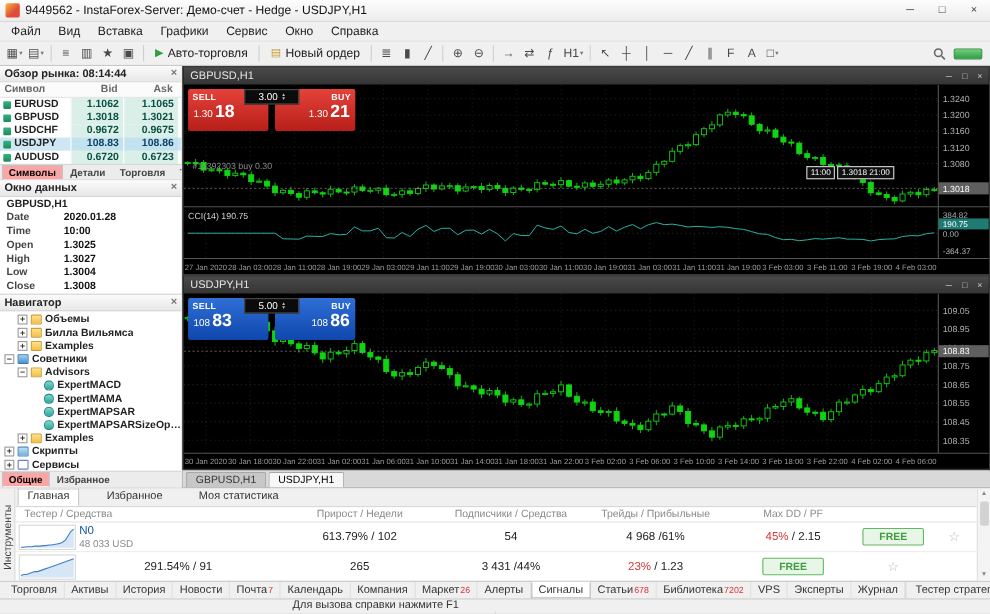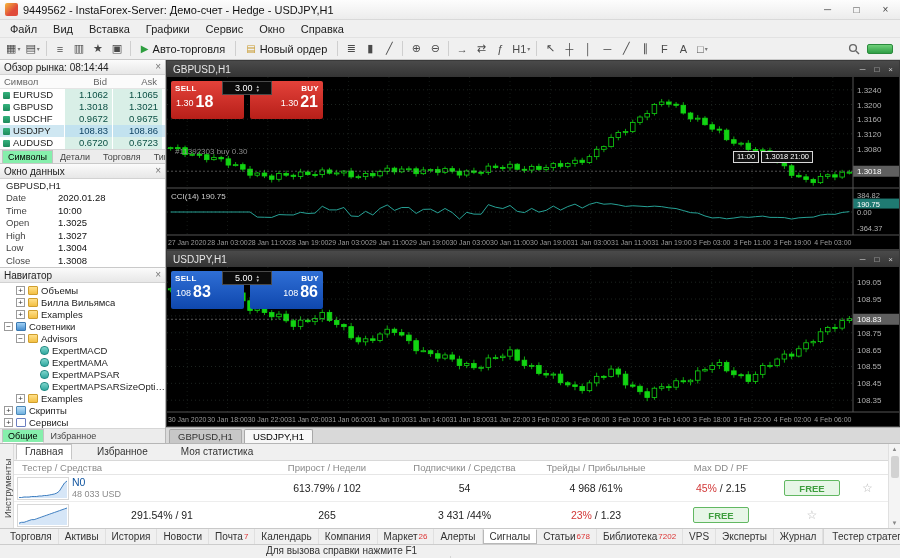--- a/index.html
+++ b/index.html
@@ -19,39 +19,39 @@
   .tb-btn{height:18px;min-width:18px;display:inline-flex;align-items:center;justify-content:center;font-size:11px;color:#4a4a4a;padding:0 2px;border-radius:2px;}
   .tb-btn .caret{font-size:6px;margin-left:1px;color:#777;}
   .tb-sep{width:1px;height:15px;background:#cfcfcf;margin:0 3px;display:inline-block;}
   .tb-labeled{display:inline-flex;align-items:center;gap:4px;padding:0 6px;height:18px;font-size:11px;color:#1a1a1a;border-radius:2px;}
   .tb-labeled .ic{font-size:10px;}
   #toolbar-right{margin-left:auto;display:flex;align-items:center;gap:7px;padding-right:3px;}
   #conn-pill{width:26px;height:10px;border-radius:2px;background:linear-gradient(#6fd07a,#2f9e45);border:1px solid #2a8a3c;}
 
   
   #main{display:flex;height:383px;}
-  #left-panel{width:166px;flex:none;display:flex;flex-direction:column;background:#f0f0f0;border-right:1px solid #b6b6b6;}
+  #left-panel{width:166px;flex:none;display:flex;flex-direction:column;background:#f0f0f0;border-right:1px solid #b6b6b6;font-weight:bold;}
   #left-panel section{background:#fff;display:flex;flex-direction:column;overflow:hidden;border-bottom:1px solid #c9c9c9;}
   #market-watch{height:104px;flex:none;}
   #data-window{height:104px;flex:none;}
   #navigator{height:175px;flex:none;border-bottom:none!important;}
   .panel-header{height:15px;flex:none;display:flex;align-items:center;padding:0 4px;background:linear-gradient(#fbfbfb,#e7e7e7);border-bottom:1px solid #d2d2d2;font-size:10px;color:#222;}
   .panel-close{margin-left:auto;color:#777;font-size:10px;line-height:10px;}
   .mw-colhead{display:grid;grid-template-columns:64px 48px 50px;height:14px;line-height:14px;font-size:9.5px;color:#666;border-bottom:1px solid #e5e5e5;background:#fbfbfb;}
   .mw-colhead .sym{padding-left:4px;}
   .mw-colhead .num{text-align:right;padding-right:5px;}
   .mw-row{display:grid;grid-template-columns:64px 48px 50px;height:12px;line-height:12px;font-size:9.5px;}
   .mw-sym{display:flex;align-items:center;gap:3px;padding-left:3px;color:#222;overflow:hidden;}
   .sym-ic{width:7px;height:7px;border-radius:1px;background:linear-gradient(#35b37d,#1d8a5c);flex:none;}
   .mw-cell{text-align:right;padding-right:4px;color:#0a4f43;background:#d9efe7;border-left:1px solid #fff;}
   .mw-row.selected{background:#cfe7f2;}
   .mw-row.selected .mw-cell{background:#c2e2ef;color:#0a3f5f;}
   .mini-tabs{margin-top:auto;height:15px;flex:none;display:flex;align-items:flex-end;background:#ececec;border-top:1px solid #d6d6d6;padding-left:2px;gap:1px;}
   .mini-tab{font-size:9px;padding:1px 5px;color:#444;border:1px solid transparent;white-space:nowrap;}
-  .mini-tab.active{background:#86efac;border:1px solid #c2c2c2;border-bottom:1px solid #fff;color:#000;}
+  .mini-tab.active{background:#fca5a5;border:1px solid #c2c2c2;border-bottom:1px solid #fff;color:#000;}
   .dw-symbol{height:13px;line-height:13px;padding-left:6px;font-size:9.5px;color:#222;flex:none;}
   .dw-row{display:grid;grid-template-columns:52px 1fr;height:12.5px;line-height:12.5px;font-size:9.5px;padding-left:6px;}
   .dw-lab{color:#444;}
   .dw-val{color:#111;}
   #nav-tree{flex:1;overflow:hidden;padding-top:1px;}
   .nav-row{display:flex;align-items:center;height:12px;font-size:9.5px;color:#222;gap:3px;white-space:nowrap;}
   .exp{width:9px;height:9px;border:1px solid #9a9a9a;background:#fff;font-size:8px;line-height:7px;text-align:center;color:#333;flex:none;}
   .exp-spacer{width:9px;flex:none;display:inline-block;}
   .nic{width:10px;height:9px;flex:none;border-radius:1px;display:inline-block;}
   .nic-folder{background:linear-gradient(#ffe08a,#f3c043);border:1px solid #cf9e2e;}

